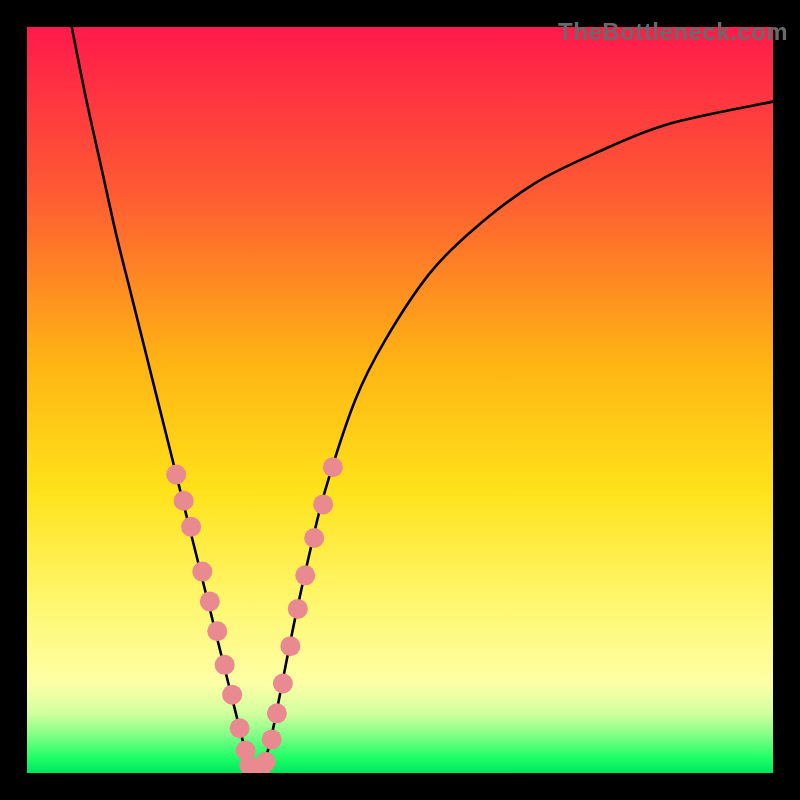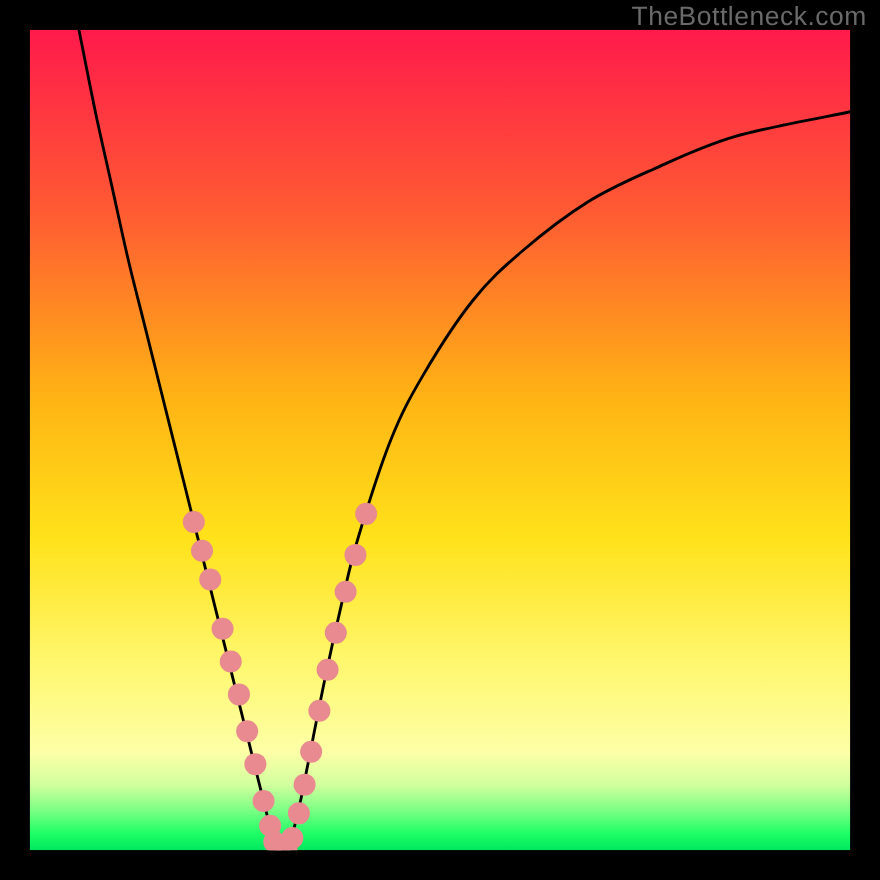--- a/index.html
+++ b/index.html
@@ -12,25 +12,25 @@
     font-family: Arial, Helvetica, sans-serif;
   }
   .outer {
     width: 800px;
     height: 800px;
     background: #000;
     position: relative;
   }
   .watermark {
     position: absolute;
-    top: 2px;
+    top: 18px;
     right: 12px;
     color: #6a6a6a;
     font-size: 24px;
-    font-weight: 400;
+    font-weight: 700;
     letter-spacing: 0.5px;
     z-index: 10;
   }
   svg.chart {
     position: absolute;
     left: 27px;
     top: 27px;
     width: 746px;
     height: 746px;
   }

